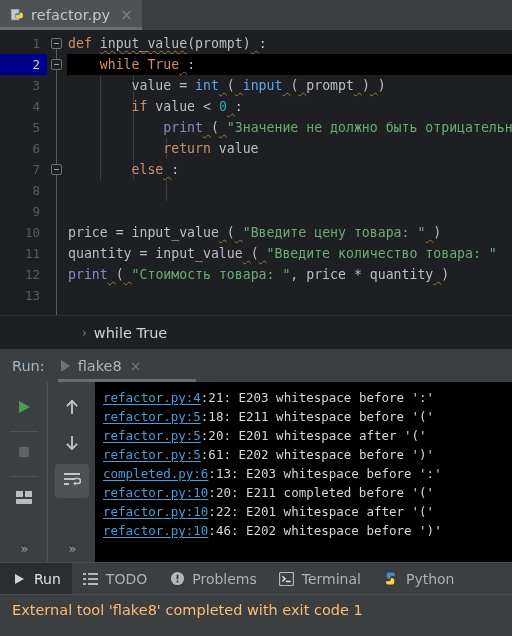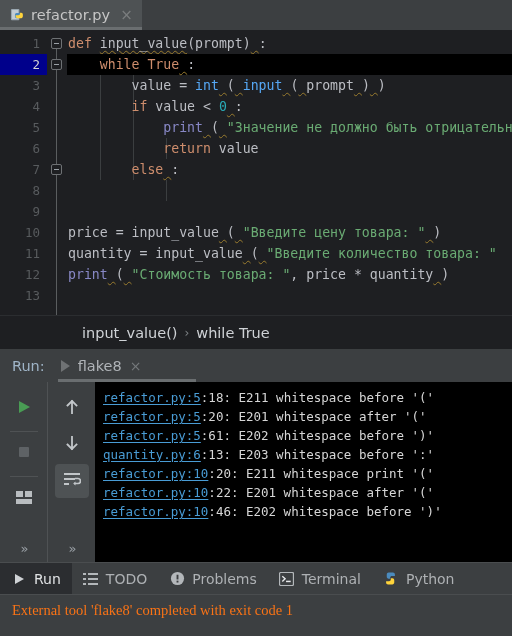--- a/index.html
+++ b/index.html
@@ -317,24 +317,23 @@
   .statusbar {
     flex: 0 0 auto;
     height: 30px;
     background: #3c3f41;
     display: flex;
     align-items: center;
     padding-left: 12px;
     border-top: 1px solid #4a4d4f;
   }
   .status-text {
-    color: #f97316;
+    color: #fdba74;
     font-size: 14.5px;
     white-space: nowrap;
-    font-family: Liberation Serif, serif;
   }
 </style>
 </head>
 <body>
 
 <div id="app">
 
   <div class="tabbar">
     <div class="tab">
       <span class="pyicon">
@@ -391,21 +390,20 @@
         <div class="cline">&nbsp;</div>
         <div class="cline"><span class="id">price = </span><span class="id">input_value</span><span class="wavy"> </span><span class="punc">(</span><span class="wavy"> </span><span class="str">"Введите цену товара: "</span><span class="wavy"> </span><span class="punc">)</span></div>
         <div class="cline"><span class="id">quantity = </span><span class="id">input_value</span><span class="wavy"> </span><span class="punc">(</span><span class="wavy"> </span><span class="str">"Введите количество товара: "</span></div>
         <div class="cline"><span class="bi">print</span><span class="wavy"> </span><span class="punc">(</span><span class="wavy"> </span><span class="str">"Стоимость товара: "</span><span class="id">, price * quantity</span><span class="wavy"> </span><span class="punc">)</span></div>
         <div class="cline">&nbsp;</div>
       </div>
   </div>
 
   <div class="breadcrumb-wrap">
     <div class="breadcrumb">
-      <span>input_value()</span>
       <span class="bc-sep">›</span>
       <span>while True</span>
     </div>
   </div>
 
   <div class="runpanel">
     <div class="runhead">
       <span class="runhead-label">Run:</span>
       <span class="run-tab">
         <span class="run-tri"></span>
@@ -469,25 +467,26 @@
               <rect x="1" y="12" width="5" height="2" fill="#c2c6c9"></rect>
               <path d="M12 7.5 h3 a2.5 2.5 0 0 1 0 5 h-4" stroke="#c2c6c9" stroke-width="1.7" fill="none"></path>
               <path d="M12.5 10.4 L10.2 12.5 L12.5 14.4 Z" fill="#c2c6c9"></path>
             </svg>
           </span>
         </div>
         <div class="chev">»</div>
       </div>
 
       <div class="console" id="console">
+          <div class="cons-line"><span class="cons-link">refactor.py:4</span><span>:21: E203 whitespace before ':'</span></div>
           <div class="cons-line"><span class="cons-link">refactor.py:5</span><span>:18: E211 whitespace before '('</span></div>
           <div class="cons-line"><span class="cons-link">refactor.py:5</span><span>:20: E201 whitespace after '('</span></div>
           <div class="cons-line"><span class="cons-link">refactor.py:5</span><span>:61: E202 whitespace before ')'</span></div>
-          <div class="cons-line"><span class="cons-link">quantity.py:6</span><span>:13: E203 whitespace before ':'</span></div>
-          <div class="cons-line"><span class="cons-link">refactor.py:10</span><span>:20: E211 whitespace print '('</span></div>
+          <div class="cons-line"><span class="cons-link">completed.py:6</span><span>:13: E203 whitespace before ':'</span></div>
+          <div class="cons-line"><span class="cons-link">refactor.py:10</span><span>:20: E211 completed before '('</span></div>
           <div class="cons-line"><span class="cons-link">refactor.py:10</span><span>:22: E201 whitespace after '('</span></div>
           <div class="cons-line"><span class="cons-link">refactor.py:10</span><span>:46: E202 whitespace before ')'</span></div>
         </div>
     </div>
   </div>
 
   <div class="bottombar" id="bottombar">
       <div class="bb-item active">
         <span class="bb-icon">
           <svg width="14" height="14" viewBox="0 0 14 14">

